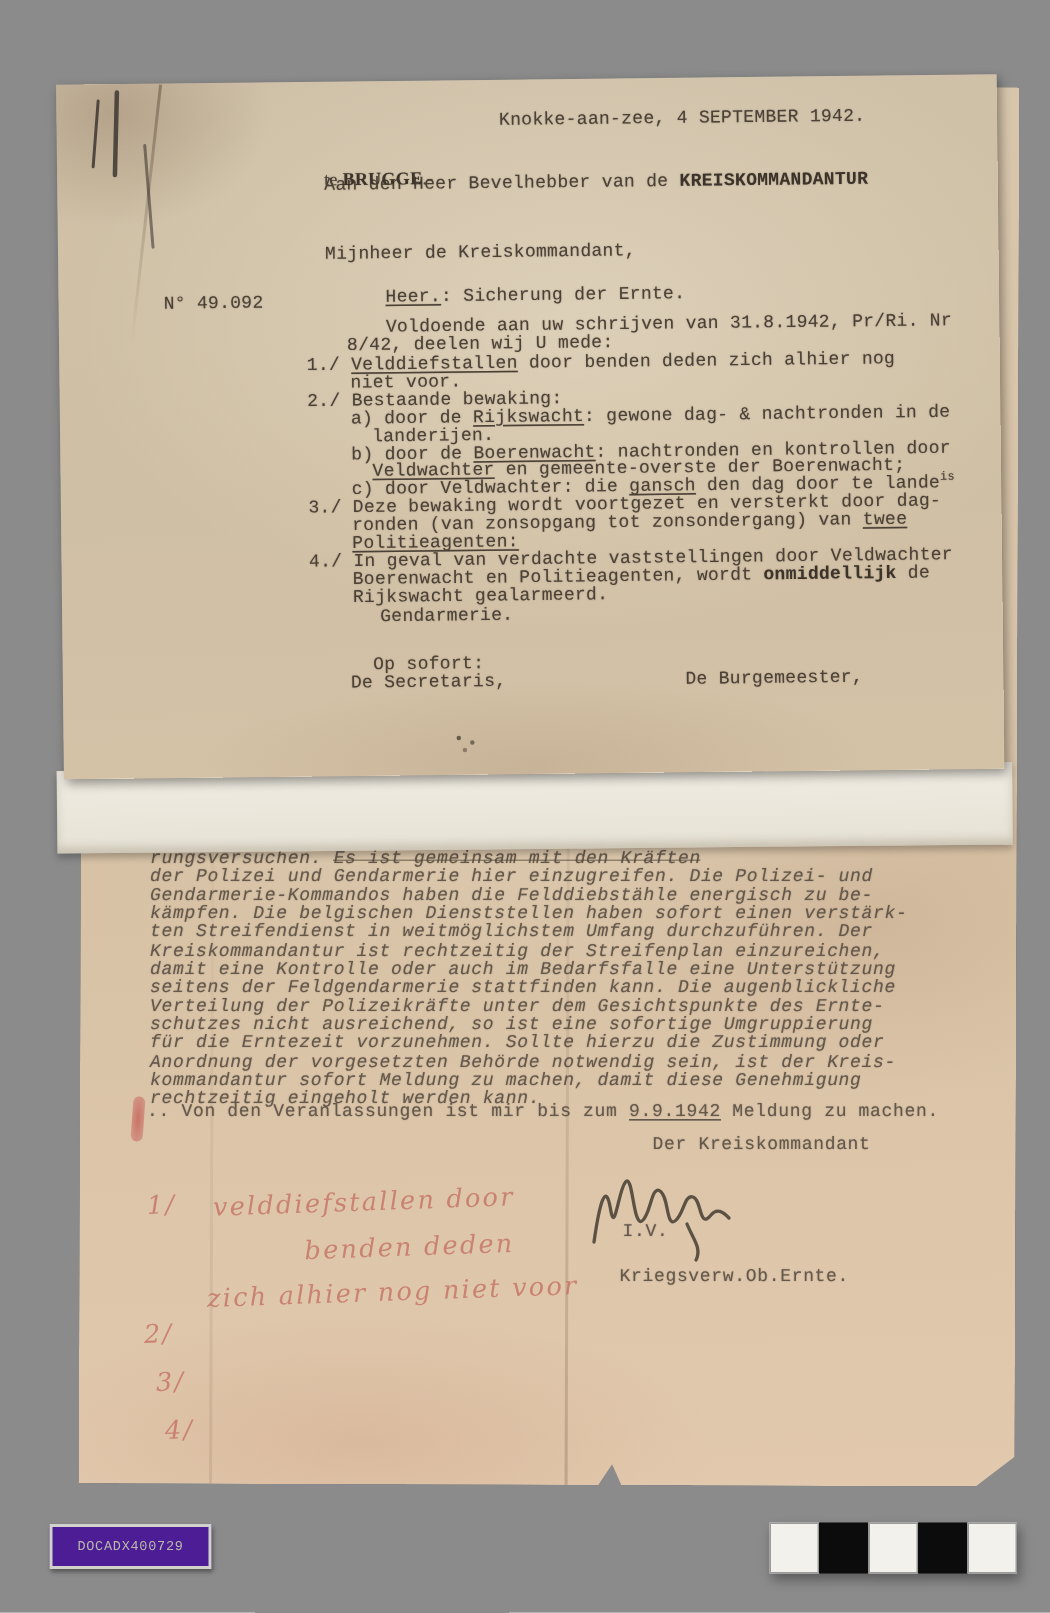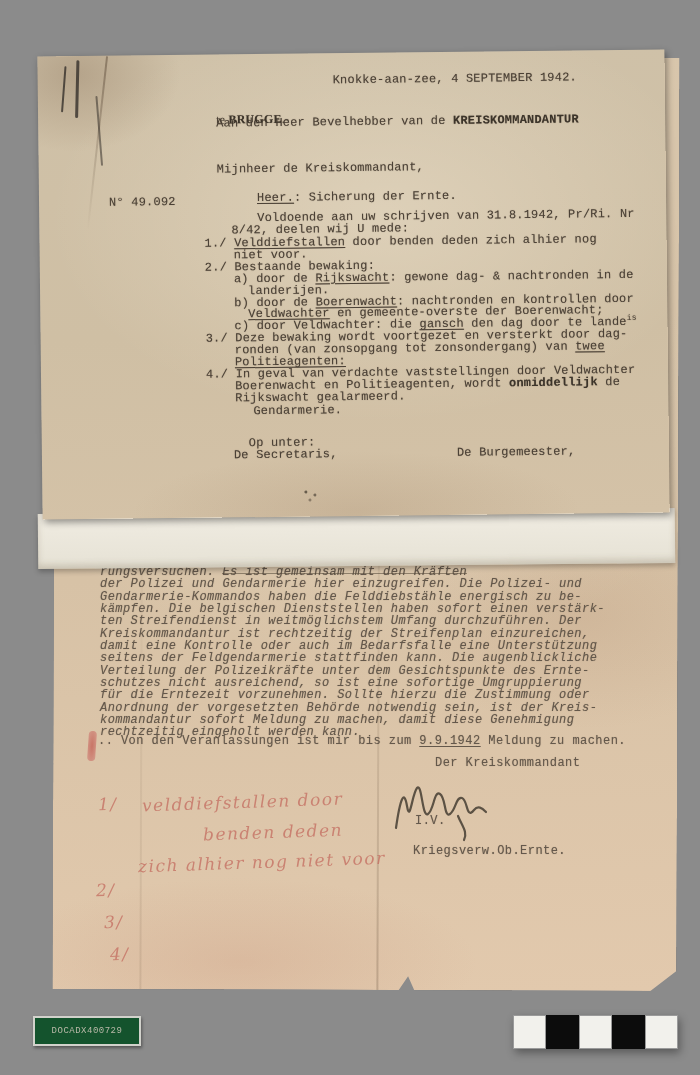--- a/index.html
+++ b/index.html
@@ -54,21 +54,21 @@
   .german-block .tline{margin:0;font-style:italic;}
 
   
   .red-note{position:absolute;font-family:"DejaVu Serif",serif;font-style:italic;font-size:17px;color:#c3695d;opacity:.72;letter-spacing:1.5px;white-space:pre;transform:rotate(-2deg);}
   .red-tick{position:absolute;left:88px;top:731px;width:8px;height:30px;background:radial-gradient(ellipse at 50% 50%,#c25a50,#cf8478 80%);border-radius:4px;transform:rotate(4deg);opacity:.75;}
 
   
   .sig-svg{position:absolute;left:392px;top:772px;}
 
   
-  .inv-label{position:absolute;left:33px;top:1016px;width:104px;height:26px;background:#14532d;border:2px solid #d2d2cc;box-shadow:1px 2px 3px rgba(0,0,0,.4);display:flex;align-items:center;justify-content:center;}
+  .inv-label{position:absolute;left:33px;top:1016px;width:104px;height:26px;background:#4c1d95;border:2px solid #d2d2cc;box-shadow:1px 2px 3px rgba(0,0,0,.4);display:flex;align-items:center;justify-content:center;}
   .inv-label span{font-family:"Liberation Mono","DejaVu Sans Mono",monospace;font-size:9px;color:#b9b9a8;letter-spacing:.5px;}
   .scale-bar{position:absolute;left:513px;top:1015px;display:flex;filter:drop-shadow(2px 4px 4px rgba(0,0,0,.35));}
   .scale-square{width:33px;height:34px;box-sizing:border-box;}
   .scale-square.light{border:1px solid #9a9a9a;}
 </style>
 </head>
 <body>
 
 <div class="scan">
 
@@ -118,21 +118,21 @@
     <div class="tw" style="left:70px;top:142px;">N° 49.092</div>
     <div class="tw" style="left:218px;top:139px;"><span class="u">Heer.</span>: Sicherung der Ernte.</div>
 
     <div class="tw" style="left:218px;top:159px;">Voldoende aan uw schrijven van 31.8.1942, Pr/Ri. Nr</div>
     <div class="tw" style="left:192px;top:171px;">8/42, deelen wij U mede:</div>
 
     <div class="tw" style="left:165px;top:184px;"><div class="tline">1./ <span class="u">Velddiefstallen</span> door benden deden zich alhier nog</div><div class="tline ind1">niet voor.</div><div class="tline">2./ Bestaande bewaking:</div><div class="tline ind1">a) door de <span class="u">Rijkswacht</span>: gewone dag- &amp; nachtronden in de</div><div class="tline ind2">landerijen.</div><div class="tline ind1">b) door de <span class="u">Boerenwacht</span>: nachtronden en kontrollen door</div><div class="tline ind2"><span class="u">Veldwachter</span> en gemeente-overste der Boerenwacht;</div><div class="tline ind1">c) door Veldwachter: die <span class="u">gansch</span> den dag door te lande<sup>is</sup></div><div class="tline">3./ Deze bewaking wordt voortgezet en versterkt door dag-</div><div class="tline ind1">ronden (van zonsopgang tot zonsondergang) van <span class="u">twee</span></div><div class="tline ind1"><span class="u">Politieagenten:</span></div><div class="tline">4./ In geval van verdachte vaststellingen door Veldwachter</div><div class="tline ind1">Boerenwacht en Politieagenten, wordt <b>onmiddellijk</b> de</div><div class="tline ind1">Rijkswacht gealarmeerd.</div></div>
 
     <div class="tw" style="left:212px;top:352px;">Gendarmerie.</div>
 
-    <div class="tw" style="left:207px;top:384px;">Op unter:</div>
+    <div class="tw" style="left:207px;top:384px;">Op sofort:</div>
     <div class="tw" style="left:192px;top:396px;">De Secretaris,</div>
     <div class="tw" style="left:415px;top:396px;">De Burgemeester,</div>
   </div>
 
   <div class="inv-label">
     <span>DOCADX400729</span>
   </div>
 
   <div class="scale-bar">
       <div class="scale-square light" style="background: rgb(242, 241, 236);"></div>

